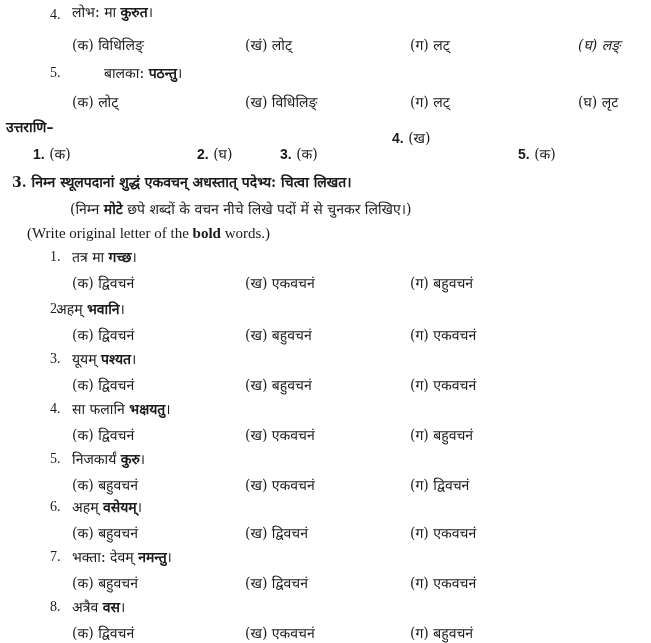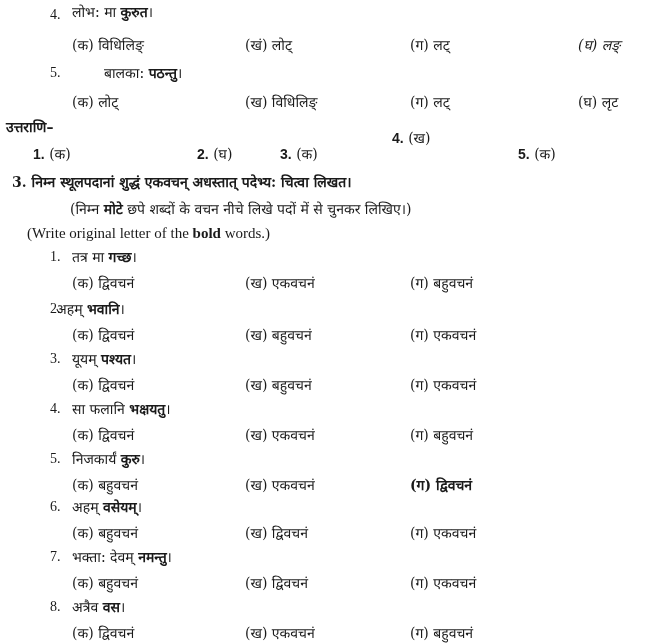--- a/index.html
+++ b/index.html
@@ -57,21 +57,21 @@
     <div class="abs" style="left:410px;top:376px;">(ग) एकवचनं</div>
     <div class="abs num" style="left:50px;top:400px;">4.</div>
     <div class="abs" style="left:72px;top:400px;"><span>सा फलानि </span><span class="b">भक्षयतु</span><span>।</span></div>
     <div class="abs" style="left:72px;top:426px;">(क) द्विवचनं</div>
     <div class="abs" style="left:245px;top:426px;">(ख) एकवचनं</div>
     <div class="abs" style="left:410px;top:426px;">(ग) बहुवचनं</div>
     <div class="abs num" style="left:50px;top:450px;">5.</div>
     <div class="abs" style="left:72px;top:450px;"><span>निजकार्यं </span><span class="b">कुरु</span><span>।</span></div>
     <div class="abs" style="left:72px;top:476px;">(क) बहुवचनं</div>
     <div class="abs" style="left:245px;top:476px;">(ख) एकवचनं</div>
-    <div class="abs" style="left:410px;top:476px;font-weight:bold;">(ग) द्विवचनं</div>
+    <div class="abs" style="left:410px;top:476px;">(ग) द्विवचनं</div>
     <div class="abs num" style="left:50px;top:498px;">6.</div>
     <div class="abs" style="left:72px;top:498px;"><span>अहम् </span><span class="b">वसेयम्</span><span>।</span></div>
     <div class="abs" style="left:72px;top:524px;">(क) बहुवचनं</div>
     <div class="abs" style="left:245px;top:524px;">(ख) द्विवचनं</div>
     <div class="abs" style="left:410px;top:524px;">(ग) एकवचनं</div>
     <div class="abs num" style="left:50px;top:548px;">7.</div>
     <div class="abs" style="left:72px;top:548px;"><span>भक्ता: देवम् </span><span class="b">नमन्तु</span><span>।</span></div>
     <div class="abs" style="left:72px;top:574px;">(क) बहुवचनं</div>
     <div class="abs" style="left:245px;top:574px;">(ख) द्विवचनं</div>
     <div class="abs" style="left:410px;top:574px;">(ग) एकवचनं</div>

